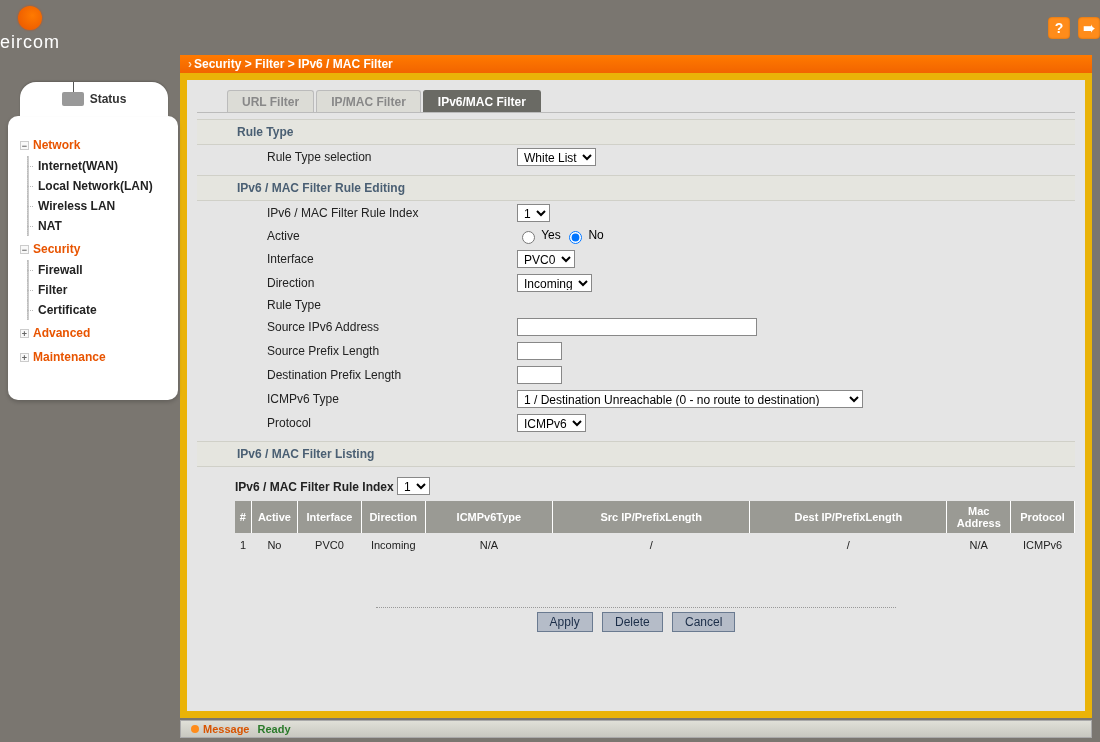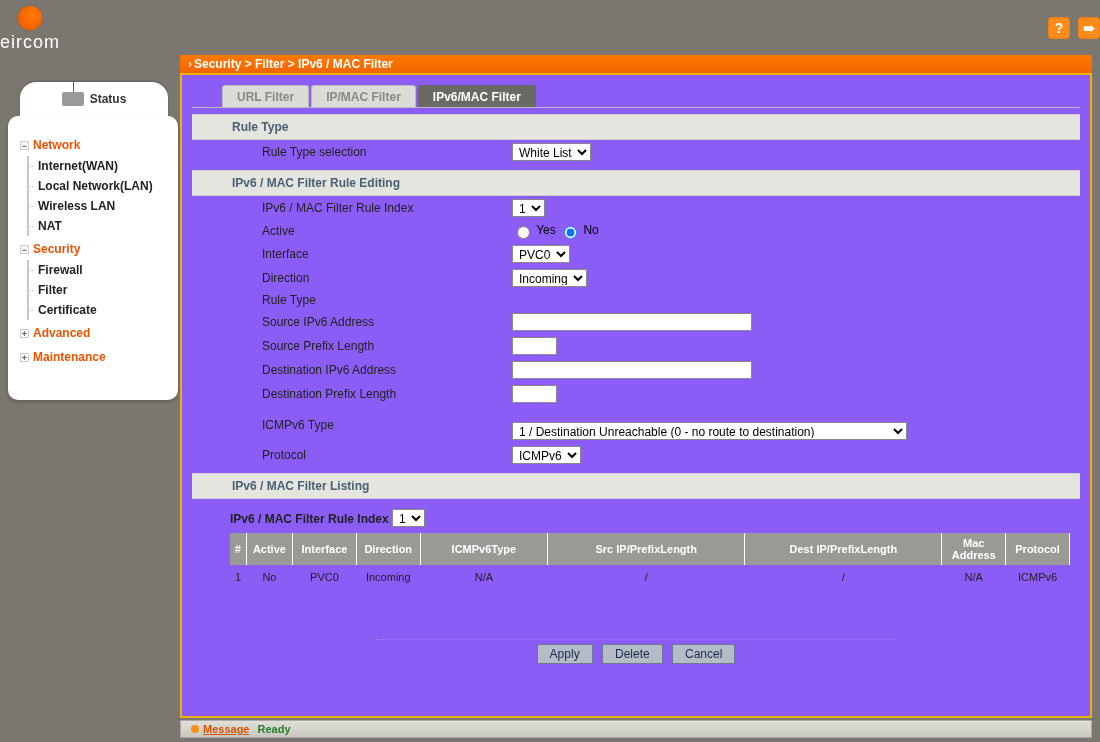--- a/index.html
+++ b/index.html
@@ -45,22 +45,22 @@
     font-weight: bold;
     font-size: 12px;
     line-height: 18px;
     padding-left: 8px;
     border-bottom: 1px solid #c44a00;
   }
   .breadcrumb-bar .chev { color:#ffd9b0; margin-right:2px;}
   .content-shell {
     position: absolute;
     left: 180px; right: 8px; top: 73px; bottom: 24px;
-    background: #8b5cf6;
-    border: 2px solid #eab308;
+    background: #e5e5e5;
+    border: 7px solid #eab308;
     overflow: hidden;
   }
   .status-tab {
     position: absolute;
     left: 20px; top: 82px;
     width: 148px; height: 34px;
     background: #fff;
     border-radius: 16px 16px 0 0;
     display: flex; align-items: center; justify-content: center;
     box-shadow: 0 -1px 2px rgba(0,0,0,0.2);
@@ -158,21 +158,21 @@
     padding-left: 70px;
   }
   .form-row .ctrl { flex: 1; font-size: 12px;}
   select, input[type="text"] {
     font-size: 12px;
     border: 1px solid #888;
     background: #fff;
     padding: 1px 2px;
     height: 18px;
   }
-  .wide-select { width: 395px; margin-top: 13px; }
+  .wide-select { width: 346px; }
   .long-input { width: 240px;}
   .short-input { width: 45px;}
   .listing-wrap { padding: 10px 0 0 38px;}
   .listing-title {
     font-weight: bold; color: #222; margin-bottom: 6px;
   }
   table.list {
     border-collapse: collapse;
     width: 840px;
     font-size: 11px;
@@ -213,21 +213,21 @@
   .statusbar {
     position: absolute;
     left: 180px; right: 8px; bottom: 4px;
     height: 18px;
     background: linear-gradient(#e0e0d8, #c8c8c0);
     border: 1px solid #aaa;
     display: flex; align-items: center;
     font-size: 11px;
     padding-left: 10px;
   }
-  .statusbar .msg-label { color: #d85400; font-weight: bold; margin-right: 8px; text-decoration: underline;}
+  .statusbar .msg-label { color: #d85400; font-weight: bold; margin-right: 8px;}
   .statusbar .dot { width:8px;height:8px;border-radius:50%;background:#ff8c1a;margin-right:4px;}
   .statusbar .ready { color: #2a7a2a; font-weight: bold;}
   input[type="radio"]{ vertical-align: middle;}
 </style>
 </head>
 <body>
 
 <div class="header">
   <div class="logo-block">
     <div class="logo-sun"></div>
@@ -326,24 +326,20 @@
     <div class="form-row">
       <div class="lbl">Rule Type</div>
     </div>
     <div class="form-row">
       <div class="lbl">Source IPv6 Address</div>
       <div class="ctrl"><input type="text" class="long-input" value="" style=""></div>
     </div>
     <div class="form-row">
       <div class="lbl">Source Prefix Length</div>
       <div class="ctrl"><input type="text" class="short-input" value="" style=""></div>
-    </div>
-    <div class="form-row">
-      <div class="lbl">Destination IPv6 Address</div>
-      <div class="ctrl"><input type="text" class="long-input" value="" style=""></div>
     </div>
     <div class="form-row">
       <div class="lbl">Destination Prefix Length</div>
       <div class="ctrl"><input type="text" class="short-input" value="" style=""></div>
     </div>
     <div class="form-row">
       <div class="lbl">ICMPv6 Type</div>
       <div class="ctrl"><select class="wide-select"><option>1 / Destination Unreachable (0 - no route to destination)</option></select></div>
     </div>
     <div class="form-row">

